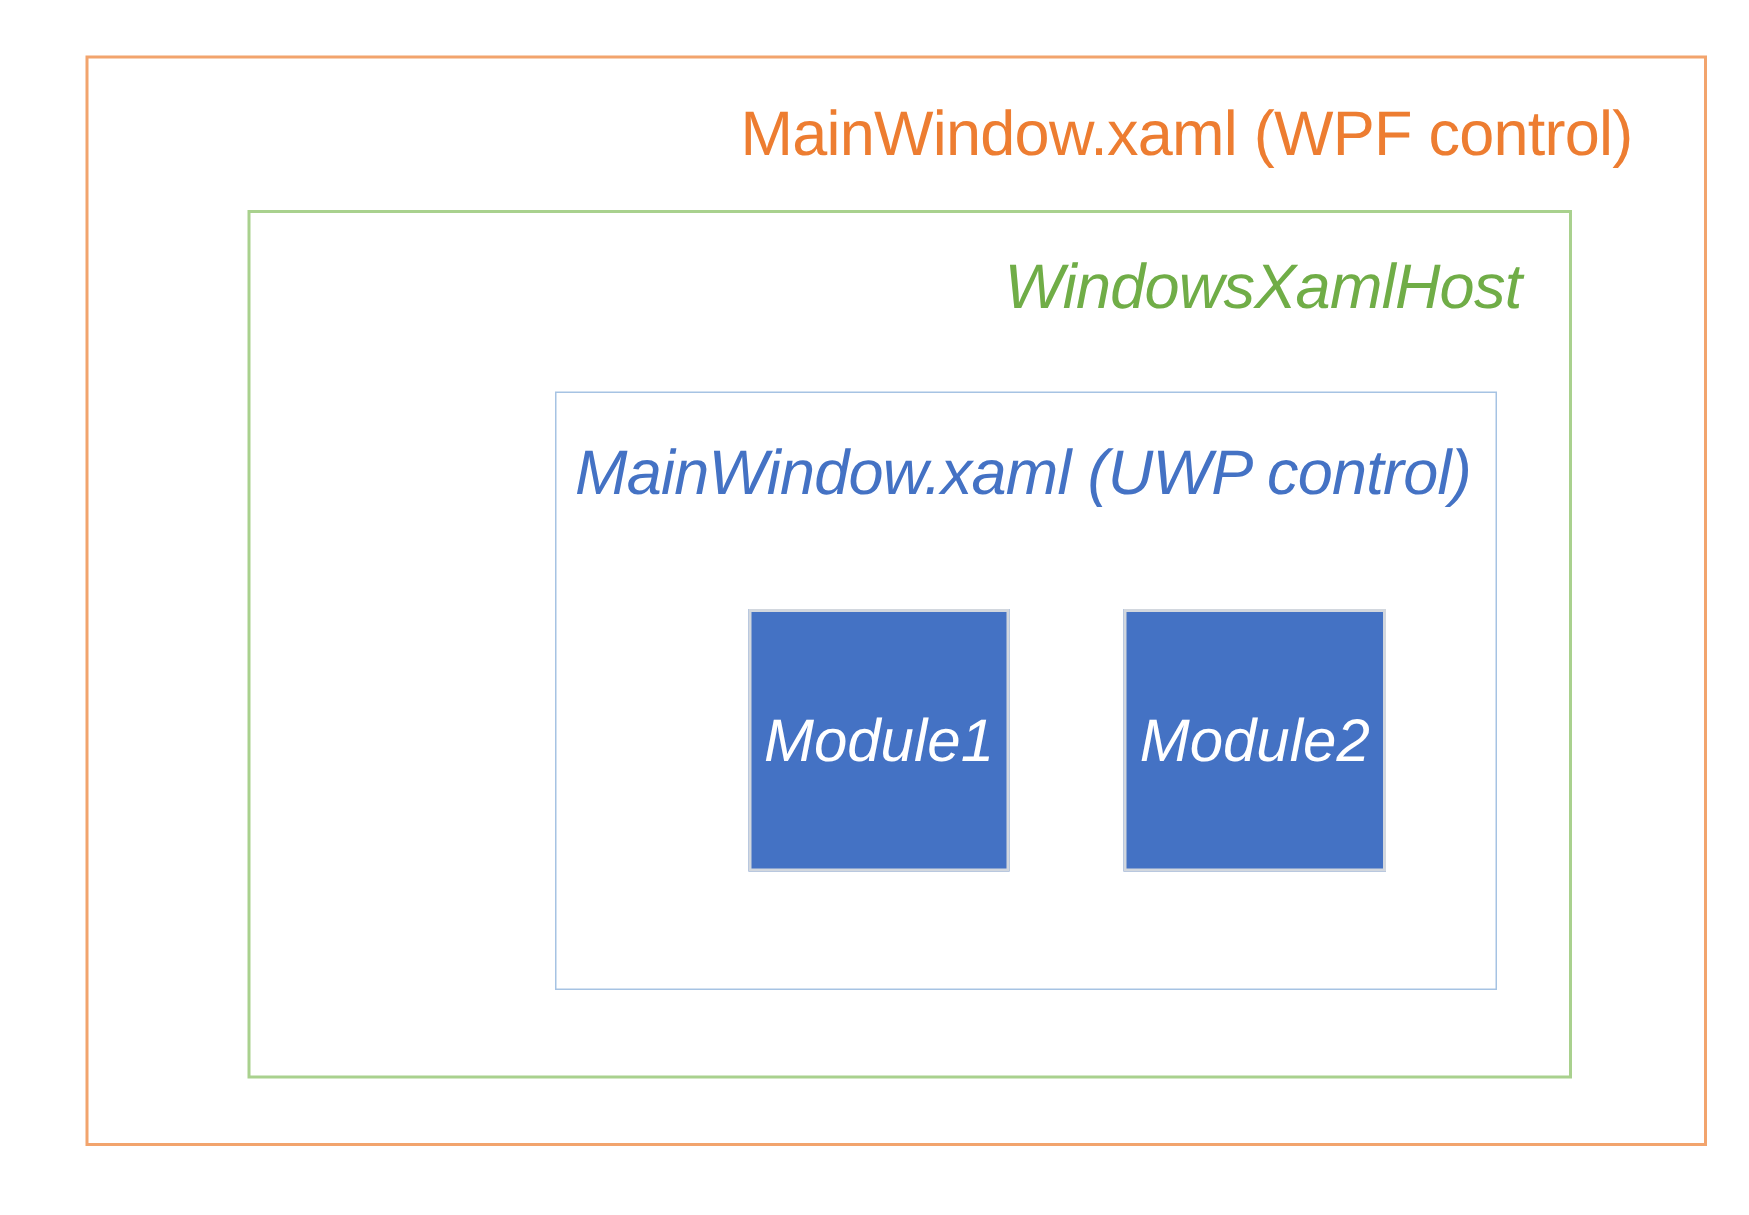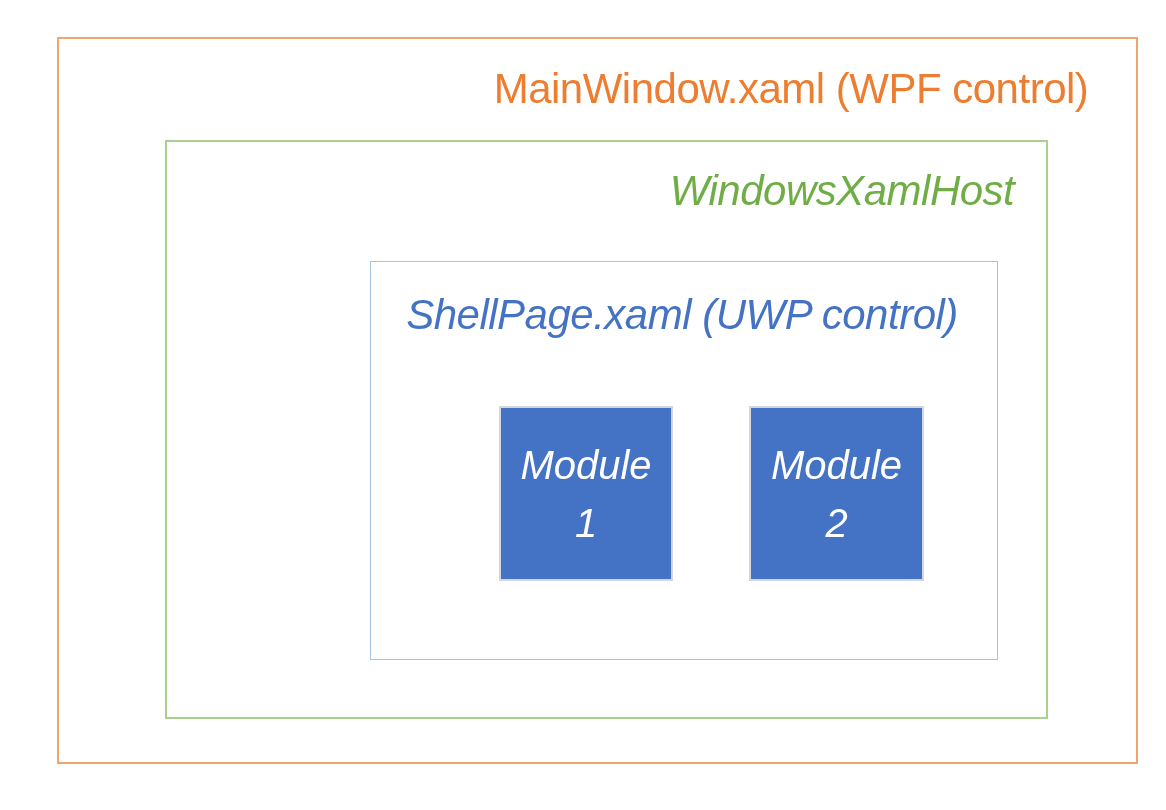--- a/index.html
+++ b/index.html
@@ -67,21 +67,21 @@
   }
   .module {
     position: absolute;
     box-sizing: border-box;
     top: 144px;
     width: 174px;
     height: 175px;
     background: var(--module_fill, #4472C4);
     border: 2px solid var(--module_border, #D2D7DE);
     display: flex;
-    flex-direction: column;
+    flex-direction: row;
     align-items: center;
     justify-content: center;
     text-align: center;
     color: var(--module_text, #FFFFFF);
     font-size: 40px;
     line-height: 1.45;
   }
   .module-1 { left: 128px; }
   .module-2 { left: 378px; width: 175px; }
 </style>
@@ -90,21 +90,21 @@
 
 <div class="canvas">
 
   <div class="box box-outer">
     <div class="diagram-label label-outer">MainWindow.xaml (WPF control)</div>
 
     <div class="box box-host">
       <div class="diagram-label label-host">WindowsXamlHost</div>
 
       <div class="box box-shell">
-        <div class="diagram-label label-shell">ShellPage.xaml (UWP control)</div>
+        <div class="diagram-label label-shell">MainWindow.xaml (UWP control)</div>
 
         <div class="module module-1">
           <span>Module</span>
           <span>1</span>
         </div>
 
         <div class="module module-2">
           <span>Module</span>
           <span>2</span>
         </div>

